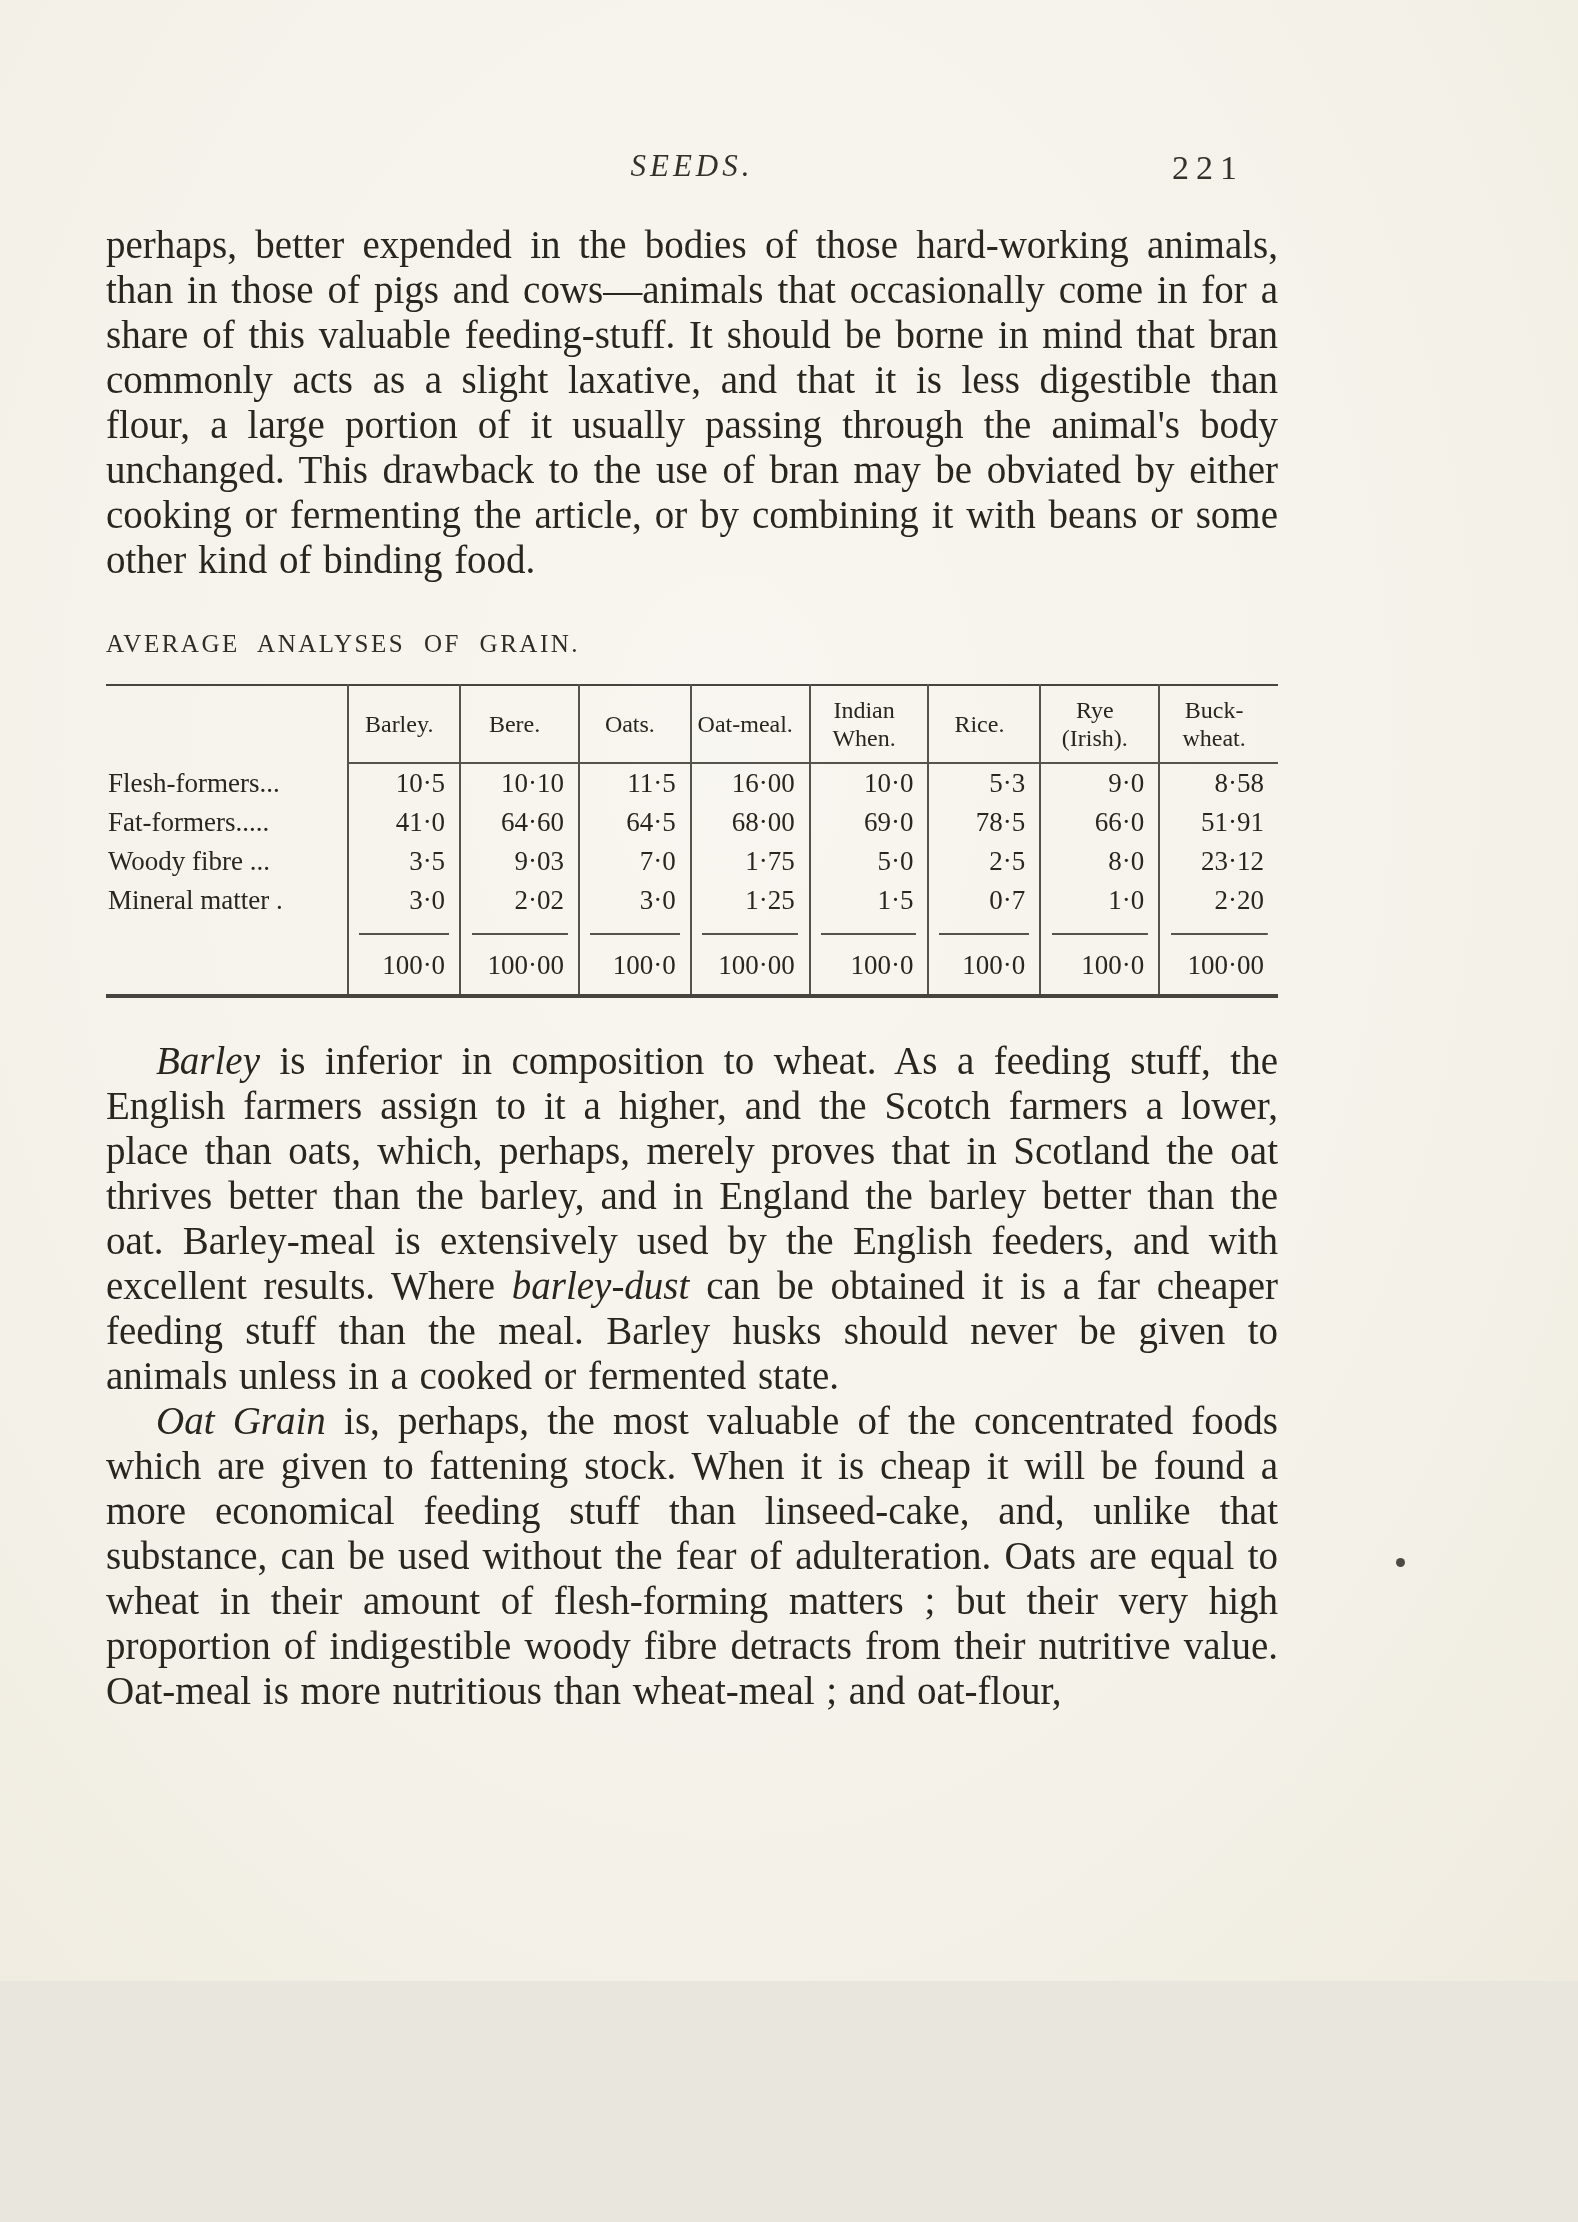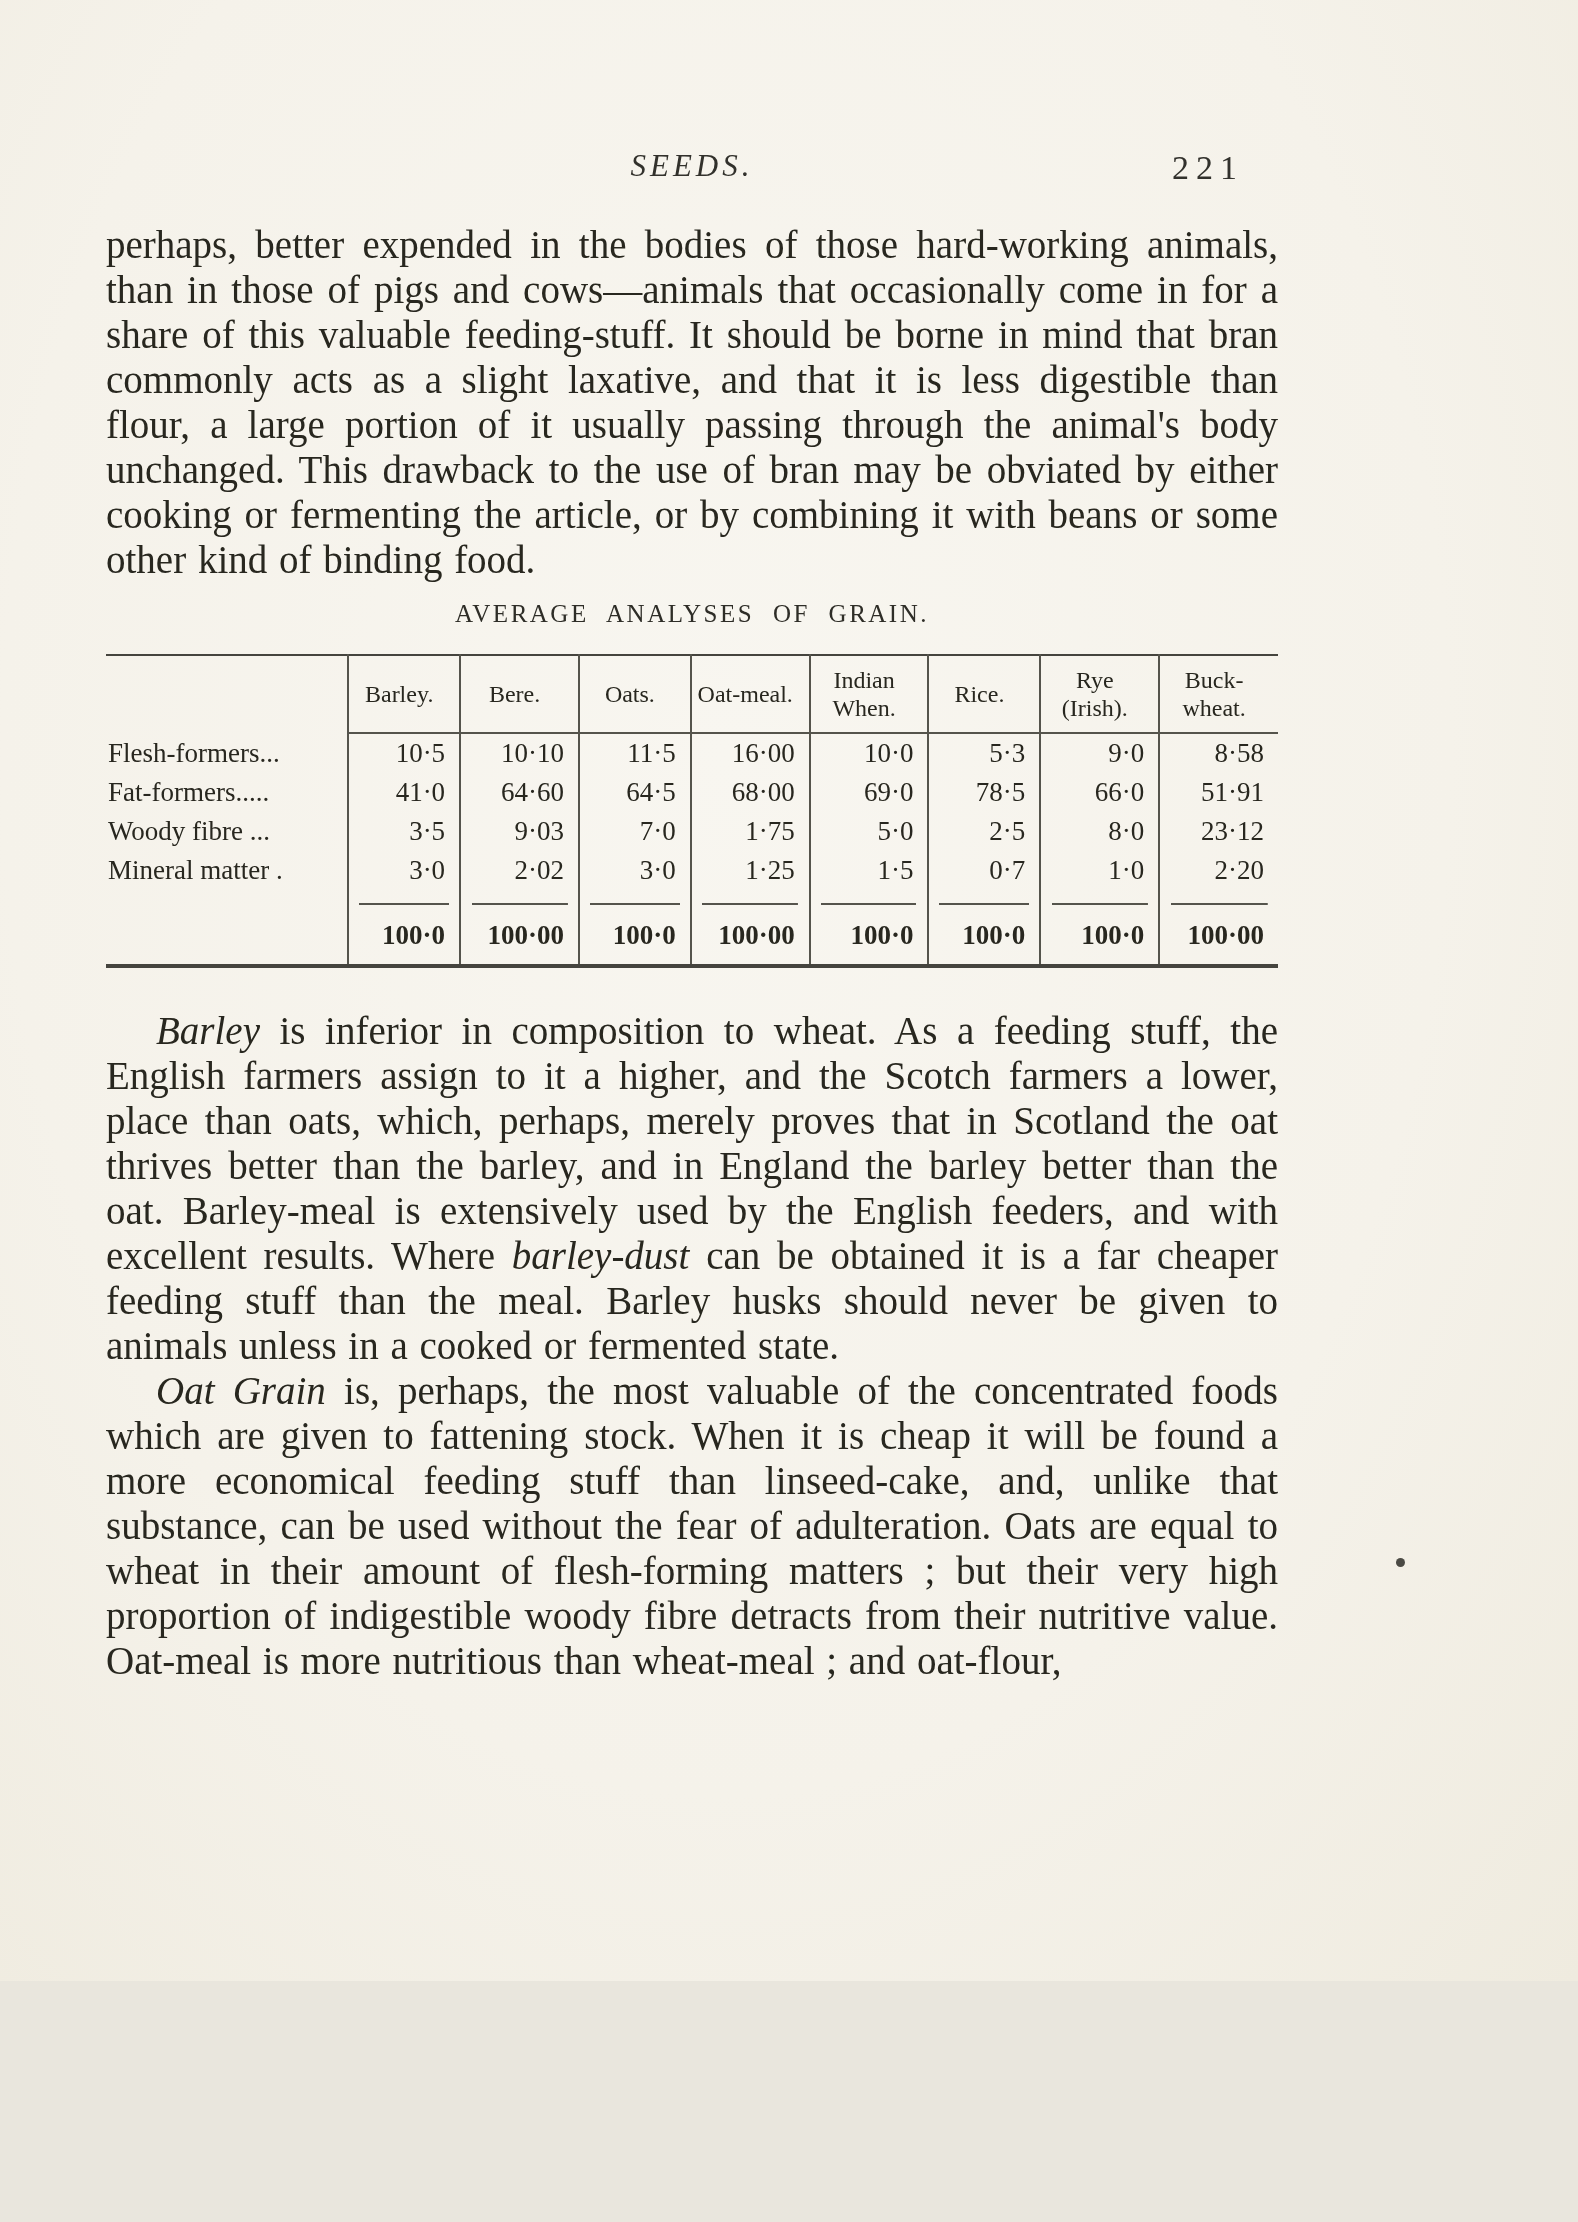--- a/index.html
+++ b/index.html
@@ -52,23 +52,22 @@
     font-size: 39px;
     line-height: 45px;
     text-align: justify;
     word-spacing: 2px;
     color: #28271f;
   }
   .body-text.indent { text-indent: 50px; }
   .ital { font-style: italic; }
   
   .table-title {
-    margin-top: 18px;
+    margin-top: 48px;
     margin-bottom: 26px;
-    text-align: center;
     font-size: 25px;
     letter-spacing: 2.5px;
     word-spacing: 10px;
     color: #2e2d27;
   }
   
   table.grain-table {
     width: 100%;
     table-layout: fixed;
     border-collapse: collapse;
@@ -110,21 +109,20 @@
   .grain-table tbody tr.last-data-row td { padding-bottom: 14px; }
   .grain-table tr.total-row td {
     padding-top: 14px;
     padding-bottom: 10px;
   }
   .grain-table tr.total-row td.num {
     background-image: linear-gradient(#55544c, #55544c);
     background-size: 82% 2px;
     background-repeat: no-repeat;
     background-position: top center;
-    font-weight: bold;
   }
   
   .speck {
     position: absolute;
     left: 1396px;
     top: 1558px;
     width: 9px;
     height: 9px;
     border-radius: 50%;
     background: #4b4a44;

